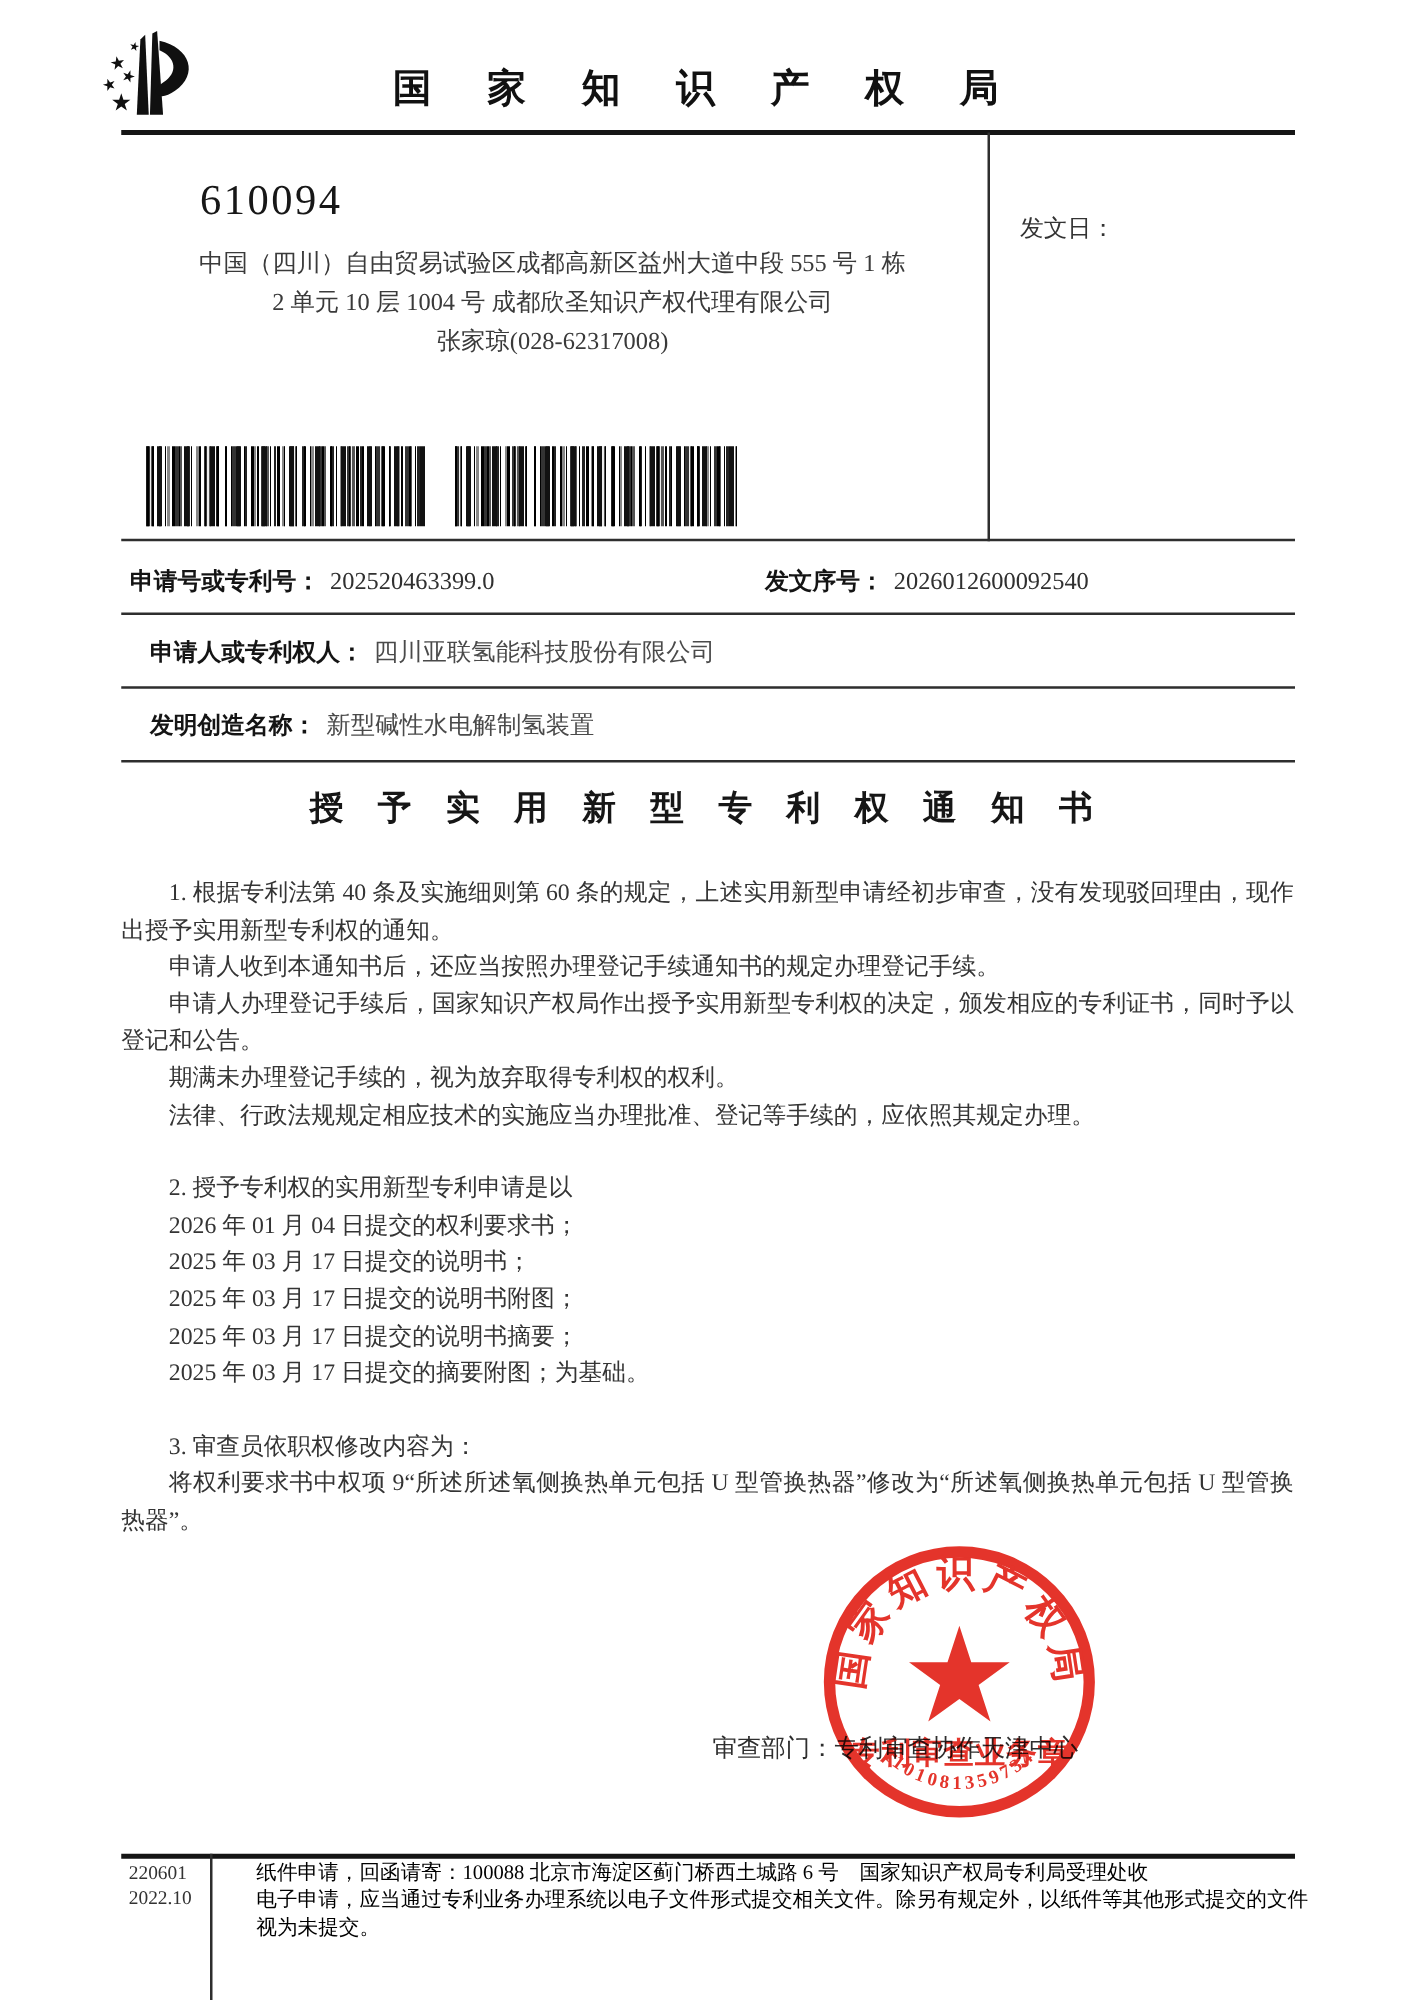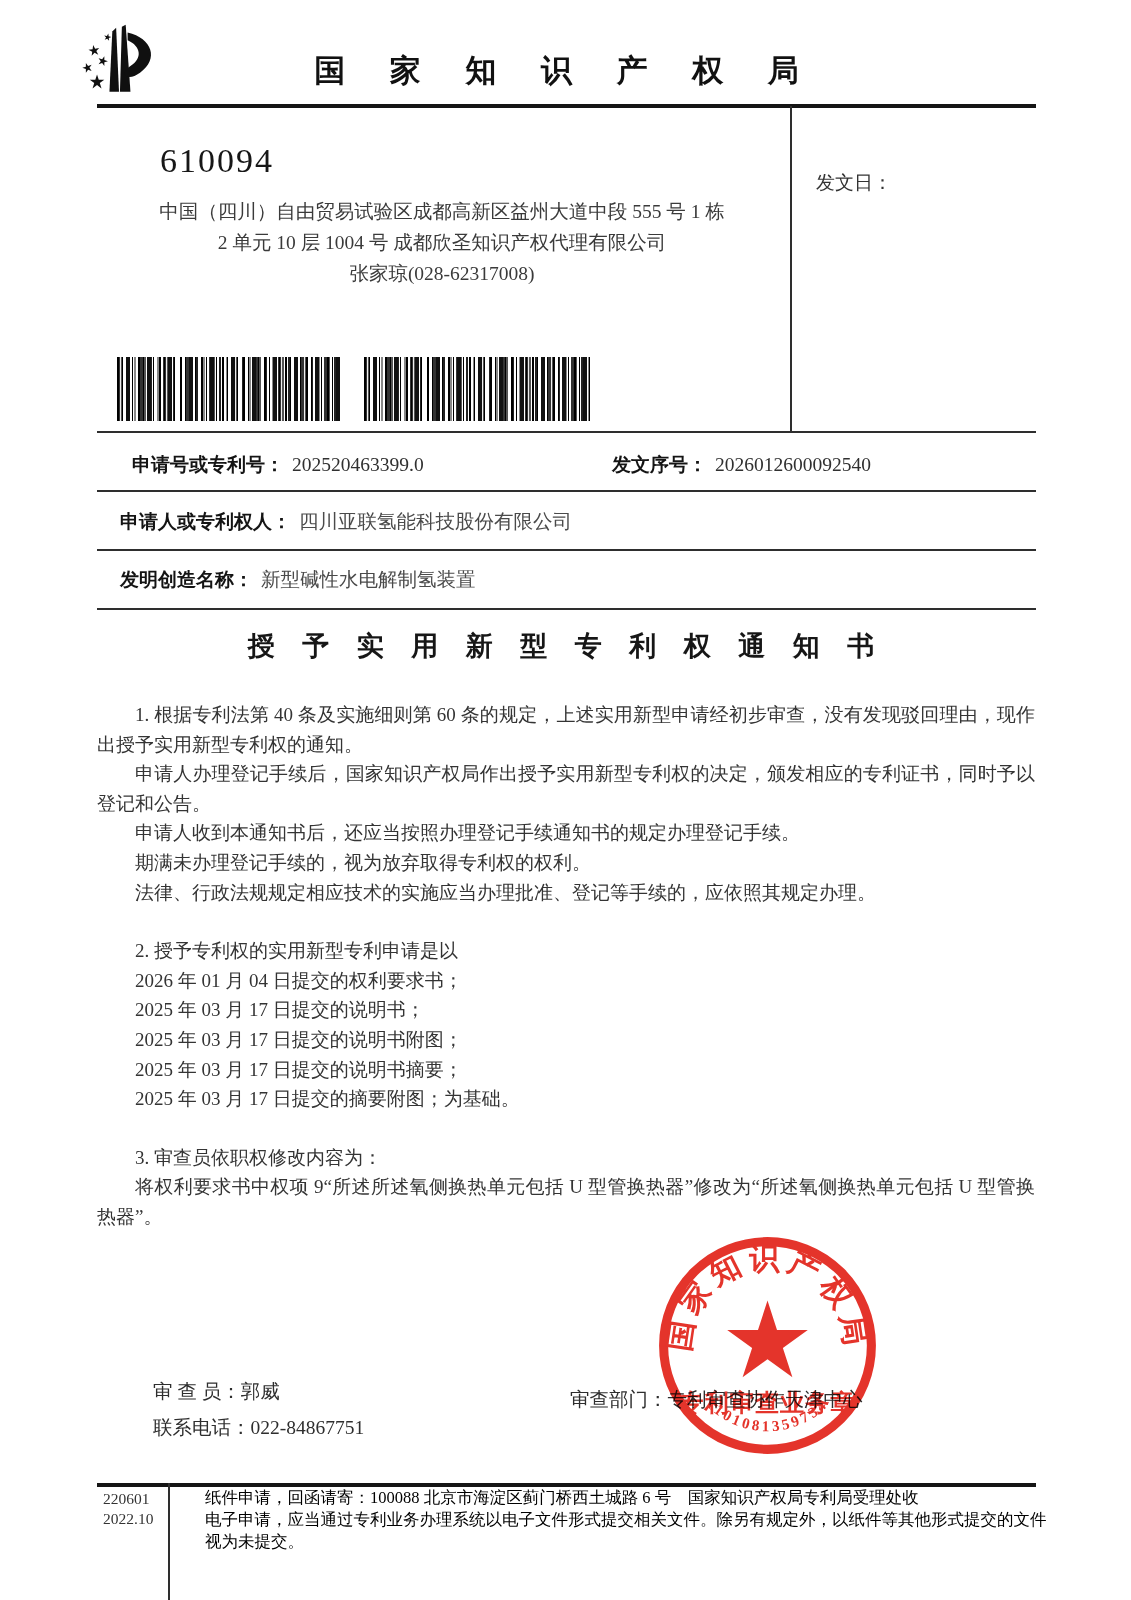--- a/index.html
+++ b/index.html
@@ -85,57 +85,53 @@
     <div>2 单元 10 层 1004 号  成都欣圣知识产权代理有限公司</div>
     <div>张家琼(028-62317008)</div>
   </div>
   <div class="abs vline" style="left:790px;top:106px;height:327px;"></div>
   <div class="abs issue-label">发文日：</div>
 
   <div class="abs barcode bc1"></div>
   <div class="abs barcode bc2"></div>
 
   <div class="abs hr-thin" style="left:97px;right:95px;top:431px;"></div>
-  <div class="abs" style="left:132px;top:452px;text-align:right;">
+  <div class="abs" style="left:104px;top:452px;text-align:right;">
     <span class="meta-label">申请号或专利号：</span><span class="meta-value">202520463399.0</span>
   </div>
   <div class="abs" style="left:612px;top:452px;">
     <span class="meta-label">发文序号：</span><span class="meta-value">2026012600092540</span>
   </div>
   <div class="abs hr-thin" style="left:97px;right:95px;top:490px;"></div>
   <div class="abs" style="left:120px;top:508px;">
     <span class="meta-label">申请人或专利权人：</span><span class="meta-value mv-scan">四川亚联氢能科技股份有限公司</span>
   </div>
   <div class="abs hr-thin" style="left:97px;right:95px;top:549px;"></div>
   <div class="abs" style="left:120px;top:566px;">
     <span class="meta-label">发明创造名称：</span><span class="meta-value mv-scan">新型碱性水电解制氢装置</span>
   </div>
   <div class="abs hr-thin" style="left:97px;right:95px;top:608px;"></div>
 
   <div class="abs bodytext">
     <div class="notice-title">授 予 实 用 新 型 专 利 权 通 知 书</div>
     <p>1.  根据专利法第 40 条及实施细则第 60 条的规定，上述实用新型申请经初步审查，没有发现驳回理由，现作出授予实用新型专利权的通知。</p>
+    <p>申请人收到本通知书后，还应当按照办理登记手续通知书的规定办理登记手续。</p>
     <p>申请人办理登记手续后，国家知识产权局作出授予实用新型专利权的决定，颁发相应的专利证书，同时予以登记和公告。</p>
-    <p>申请人收到本通知书后，还应当按照办理登记手续通知书的规定办理登记手续。</p>
     <p>期满未办理登记手续的，视为放弃取得专利权的权利。</p>
     <p>法律、行政法规规定相应技术的实施应当办理批准、登记等手续的，应依照其规定办理。</p>
     <p class="gap-top">2.  授予专利权的实用新型专利申请是以</p>
     <p>2026 年 01 月 04 日提交的权利要求书；</p>
     <p>2025 年 03 月 17 日提交的说明书；</p>
     <p>2025 年 03 月 17 日提交的说明书附图；</p>
     <p>2025 年 03 月 17 日提交的说明书摘要；</p>
     <p>2025 年 03 月 17 日提交的摘要附图；为基础。</p>
     <p class="gap-top">3.  审查员依职权修改内容为：</p>
     <p>将权利要求书中权项 9“所述所述氧侧换热单元包括 U 型管换热器”修改为“所述氧侧换热单元包括 U 型管换热器”。</p>
   </div>
 
-  <div class="abs signoff" style="left:153px;top:1374px;">
-    <div><span>审 查 员：</span><span>郭威</span></div>
-    <div><span>联系电话：</span><span>022-84867751</span></div>
-  </div>
   <div class="abs signoff" style="left:570px;top:1382px;">
     <span>审查部门：</span><span>专利审查协作天津中心</span>
   </div>
 
   <svg class="abs seal" viewBox="0 0 233 233">
     <defs>
       <path id="sealTopArc" d="M 43.8,138.7 A 76,76 0 1 1 189.2,138.7" fill="none"></path>
       <path id="sealBotArc" d="M 51.4,171.1 A 85,85 0 0 0 181.6,171.1" fill="none"></path>
     </defs>
     <circle cx="116.5" cy="116.5" r="103" fill="none" stroke="#e2241a" stroke-width="9"></circle>

